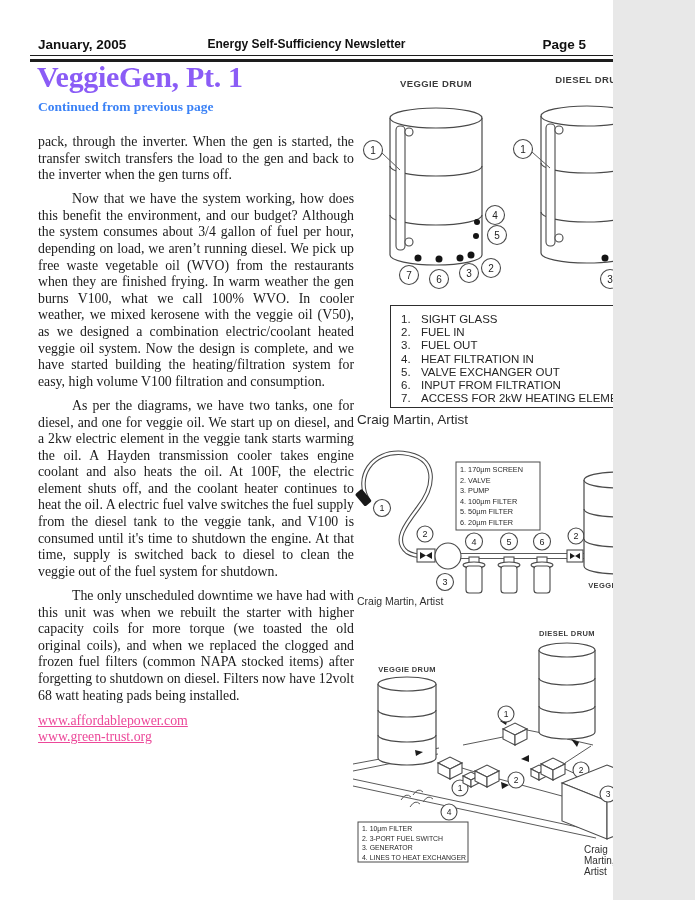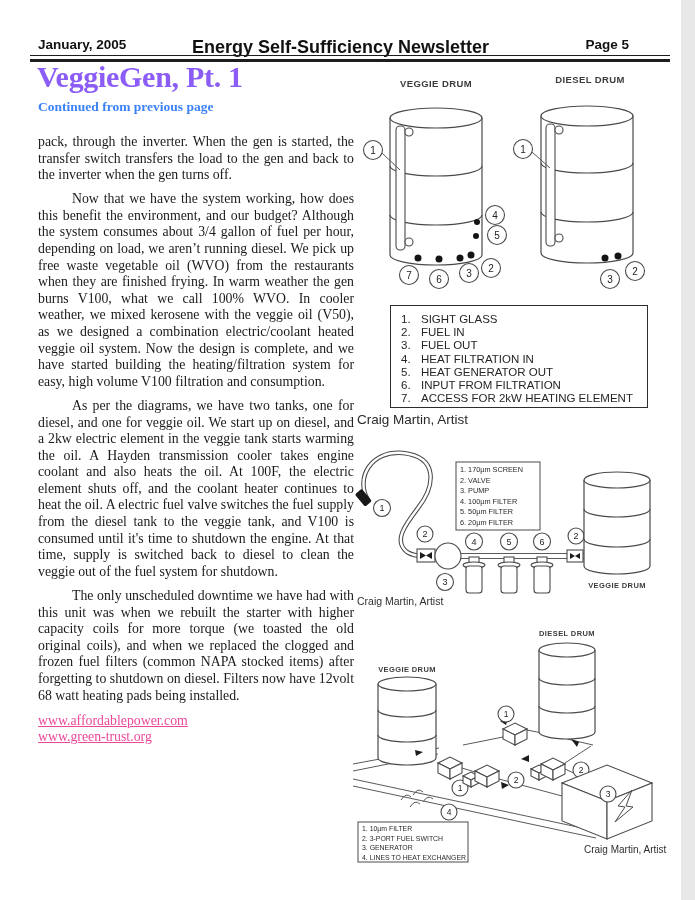--- a/index.html
+++ b/index.html
@@ -1,23 +1,23 @@
 <!DOCTYPE html>
 <html><head>
 <meta charset="utf-8">
 <style>
   html,body{margin:0;padding:0;background:#e8e8e8;}
-  .page{position:relative;width:681px;height:900px;background:#ffffff;overflow:hidden;
+  .page{position:relative;width:613px;height:900px;background:#ffffff;overflow:hidden;
         font-family:"Liberation Serif",serif;color:#1c1c1c;}
   
   .hdr{position:absolute;top:37px;left:0;width:100%;height:16px;
        font-family:"Liberation Sans",sans-serif;font-weight:bold;font-size:13.5px;color:#111;}
   .hdr-left{position:absolute;left:38px;top:0;}
-  .hdr-center{position:absolute;left:0;right:0;top:0;text-align:center;font-size:18px;}
-  .hdr-right{position:absolute;right:52px;top:0;}
+  .hdr-center{position:absolute;left:0;right:0;top:0;text-align:center;font-size:12px;}
+  .hdr-right{position:absolute;right:27px;top:0;}
   .rule-thin{position:absolute;top:55px;left:30px;width:640px;height:1px;background:#1d1d1d;}
   .rule-thick{position:absolute;top:59px;left:30px;width:640px;height:3px;background:#1d1d1d;}
   
   .title{position:absolute;top:60px;left:37px;font-size:30px;font-weight:bold;letter-spacing:-0.3px;color:#8b5cf6;}
   .subtitle{position:absolute;top:99px;left:38px;font-size:13.5px;font-weight:bold;color:#3b82f6;}
   
   .body-col{position:absolute;left:38px;top:134px;width:316px;font-size:13.8px;line-height:16.6px;text-align:justify;color:#1a1a1a;}
   .body-col p{margin:0 0 7.5px 0;}
   .body-col p.ind{text-indent:34px;}
   .links{margin-top:9px;font-size:13.8px;line-height:16.2px;}
@@ -141,21 +141,21 @@
     <div class="lg-row">
         <span class="lg-num">3.</span>
         <span>FUEL OUT</span>
       </div>
     <div class="lg-row">
         <span class="lg-num">4.</span>
         <span>HEAT FILTRATION IN</span>
       </div>
     <div class="lg-row">
         <span class="lg-num">5.</span>
-        <span>HEAT GENERATOR OUT</span>
+        <span>VALVE EXCHANGER OUT</span>
       </div>
     <div class="lg-row">
         <span class="lg-num">6.</span>
         <span>INPUT FROM FILTRATION</span>
       </div>
     <div class="lg-row">
         <span class="lg-num">7.</span>
         <span>ACCESS FOR 2kW HEATING ELEMENT</span>
       </div>
   </div>

